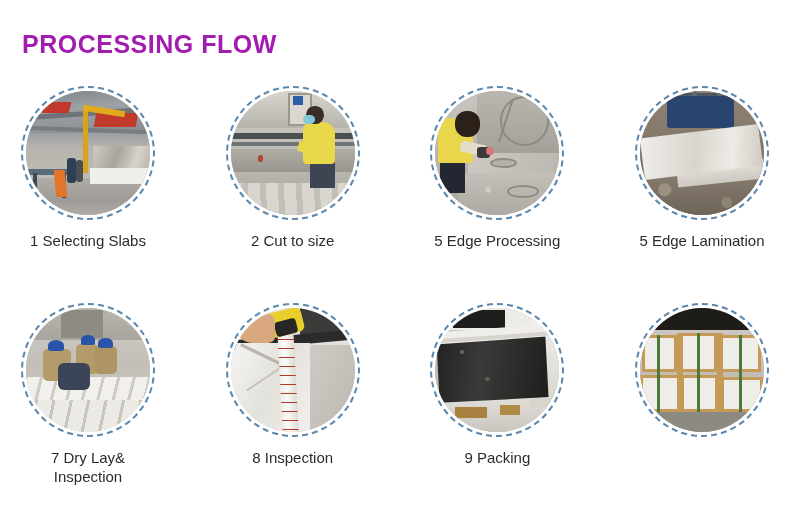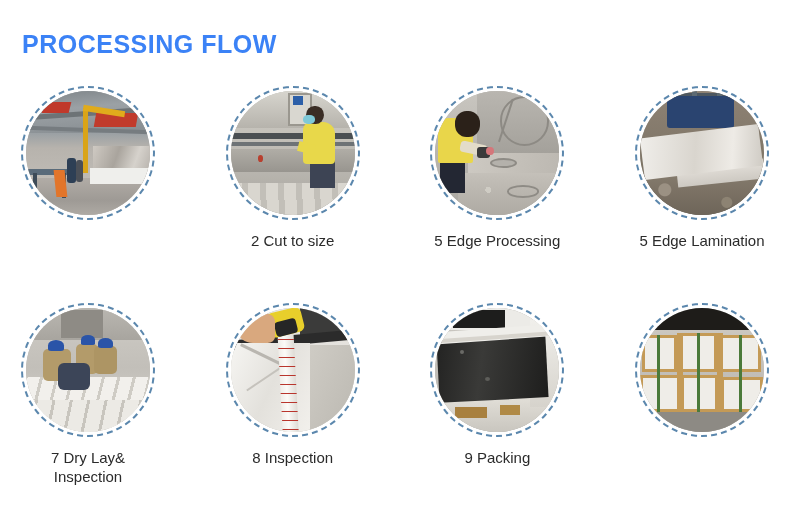--- a/index.html
+++ b/index.html
@@ -13,21 +13,21 @@
   }
   .page{position:relative;width:790px;height:520px;background:#fff;}
 
   
   .title{
     position:absolute;
     left:22px; top:30px;
     font-size:25px;
     font-weight:bold;
     letter-spacing:0.5px;
-    color:#3b82f6;
+    color:#a21caf;
     font-family:"Liberation Sans","DejaVu Sans",sans-serif;
   }
 
   
   .row{
     position:absolute;
     left:0;
     width:790px;
     display:flex;
     justify-content:space-between;
@@ -292,20 +292,21 @@
             <div class="ly table"></div>
               <div class="ly leg1"></div>
               <div class="ly leg2"></div>
             <div class="ly org"></div>
               <div class="ly ppl"></div>
               <div class="ly ppl2"></div>
           </div>
         </div>
         <div class="circle-dash"></div>
       </div>
+      <div class="label">1 Selecting Slabs</div>
     </div>
 
     <div class="step">
       <div class="circle-wrap">
         <div class="circle-photo">
           <div class="scene s2">
             <div class="ly mtop"></div>
               <div class="ly panel"></div>
               <div class="ly bluebox"></div>
             <div class="ly rail"></div>

